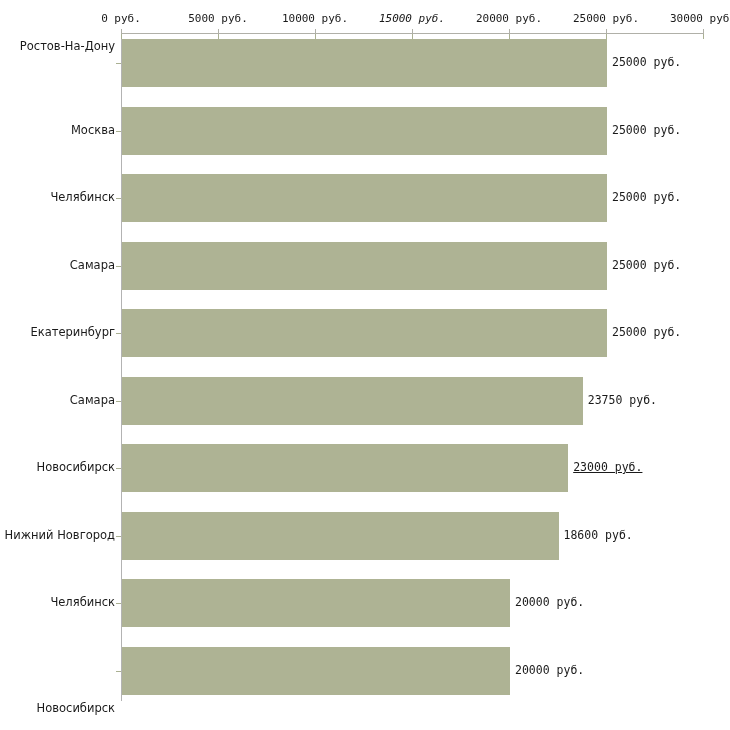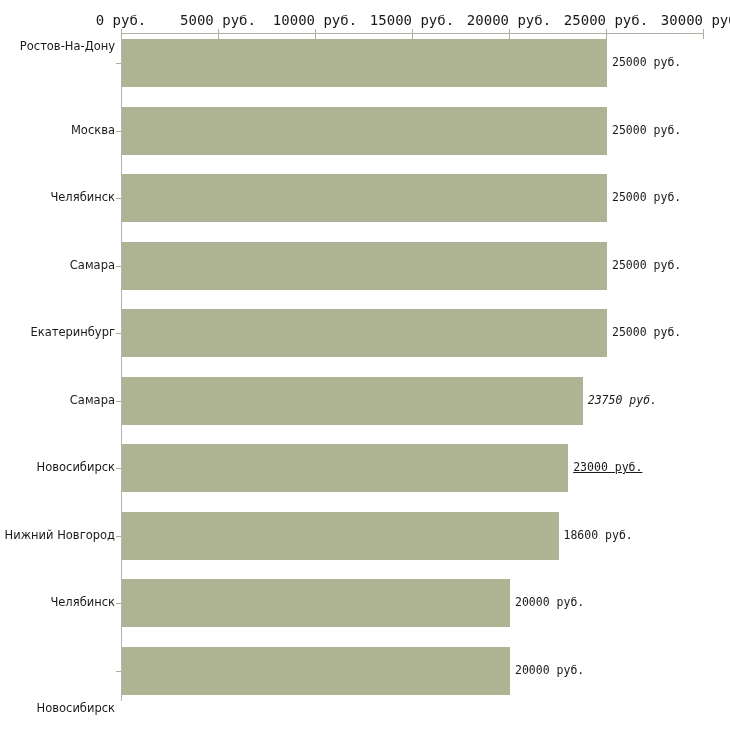--- a/index.html
+++ b/index.html
@@ -52,21 +52,21 @@
     width: 1px;
     height: 5px;
     background: #aab092;
   }
 
   .xtick-label {
     position: absolute;
     top: 12px;
     transform: translateX(-50%);
     font-family: "DejaVu Sans Mono", monospace;
-    font-size: 14px;
+    font-size: 11px;
     color: #1a1a1a;
     white-space: nowrap;
     letter-spacing: 0px;
   }
 
   
   .ytick-label {
     position: absolute;
     right: 730px;
     text-align: right;
@@ -111,21 +111,21 @@
       <div class="xtick-mark below" style="left: 121px;"></div>
       <div class="xtick-label" style="left: 121px;">0 руб.</div>
       <div class="xtick-mark" style="left: 218px;"></div>
       <div class="xtick-mark below" style="left: 218px;"></div>
       <div class="xtick-label" style="left: 218px;">5000 руб.</div>
       <div class="xtick-mark" style="left: 315px;"></div>
       <div class="xtick-mark below" style="left: 315px;"></div>
       <div class="xtick-label" style="left: 315px;">10000 руб.</div>
       <div class="xtick-mark" style="left: 412px;"></div>
       <div class="xtick-mark below" style="left: 412px;"></div>
-      <div class="xtick-label" style="left: 412px;">15000 руб.</div>
+      <div class="xtick-label" style="left: 412px; font-style: italic;">15000 руб.</div>
       <div class="xtick-mark" style="left: 509px;"></div>
       <div class="xtick-mark below" style="left: 509px;"></div>
       <div class="xtick-label" style="left: 509px;">20000 руб.</div>
       <div class="xtick-mark" style="left: 606px;"></div>
       <div class="xtick-mark below" style="left: 606px;"></div>
       <div class="xtick-label" style="left: 606px;">25000 руб.</div>
       <div class="xtick-mark" style="left: 703px;"></div>
       <div class="xtick-mark below" style="left: 703px;"></div>
       <div class="xtick-label" style="left: 703px;">30000 руб.</div>
     </div>
@@ -156,21 +156,21 @@
       <div class="bar-value" style="left: 612px; top: 55px;">25000 руб.</div>
       <div class="bar" style="top: 106.5px; height: 48px; width: 485px; background: rgb(174, 179, 148);"></div>
       <div class="bar-value" style="left: 612px; top: 122.5px;">25000 руб.</div>
       <div class="bar" style="top: 174px; height: 48px; width: 485px; background: rgb(174, 179, 148);"></div>
       <div class="bar-value" style="left: 612px; top: 190px;">25000 руб.</div>
       <div class="bar" style="top: 241.5px; height: 48px; width: 485px; background: rgb(174, 179, 148);"></div>
       <div class="bar-value" style="left: 612px; top: 257.5px;">25000 руб.</div>
       <div class="bar" style="top: 309px; height: 48px; width: 485px; background: rgb(174, 179, 148);"></div>
       <div class="bar-value" style="left: 612px; top: 325px;">25000 руб.</div>
       <div class="bar" style="top: 376.5px; height: 48px; width: 460.75px; background: rgb(174, 179, 148);"></div>
-      <div class="bar-value" style="left: 587.75px; top: 392.5px; font-style: italic;">23750 руб.</div>
+      <div class="bar-value" style="left: 587.75px; top: 392.5px;">23750 руб.</div>
       <div class="bar" style="top: 444px; height: 48px; width: 446.2px; background: rgb(174, 179, 148);"></div>
       <div class="bar-value" style="left: 573.2px; top: 460px; text-decoration: underline;">23000 руб.</div>
       <div class="bar" style="top: 511.5px; height: 48px; width: 436.5px; background: rgb(174, 179, 148);"></div>
       <div class="bar-value" style="left: 563.5px; top: 527.5px;">18600 руб.</div>
       <div class="bar" style="top: 579px; height: 48px; width: 388px; background: rgb(174, 179, 148);"></div>
       <div class="bar-value" style="left: 515px; top: 595px;">20000 руб.</div>
       <div class="bar" style="top: 646.5px; height: 48px; width: 388px; background: rgb(174, 179, 148);"></div>
       <div class="bar-value" style="left: 515px; top: 662.5px;">20000 руб.</div>
     </div>
 

